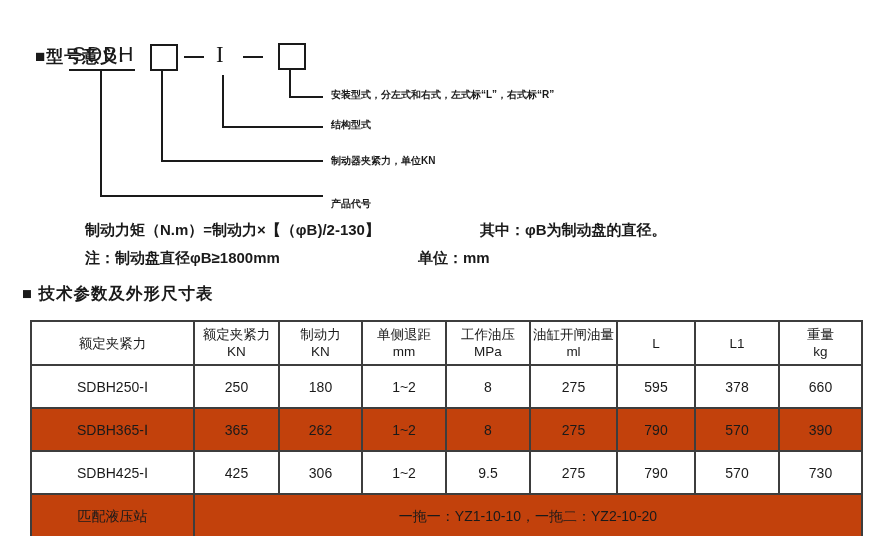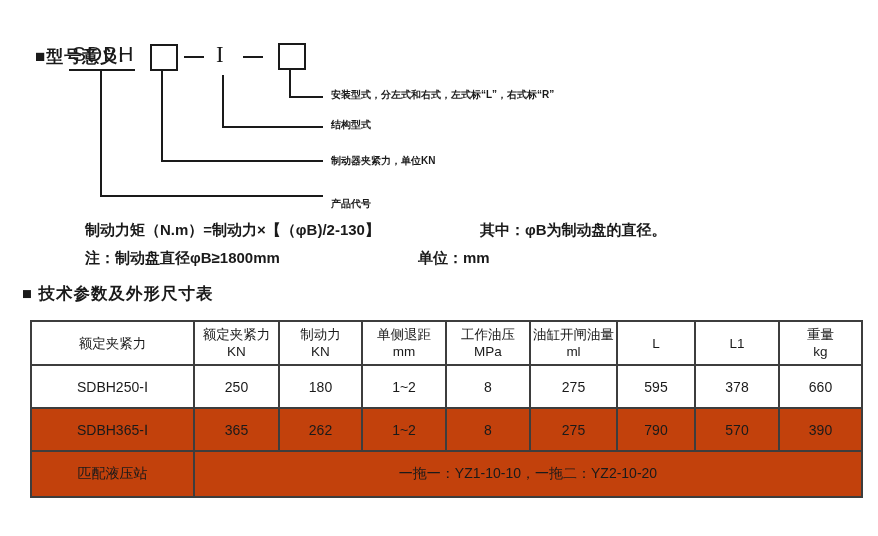--- a/index.html
+++ b/index.html
@@ -138,20 +138,31 @@
       <td class="shade">SDBH365-Ⅰ</td>
       <td class="shade">365</td>
       <td class="shade">262</td>
       <td class="shade">1~2</td>
       <td class="shade">8</td>
       <td class="shade">275</td>
       <td class="shade">790</td>
       <td class="shade">570</td>
       <td class="shade">390</td>
     </tr>
+    <tr>
+      <td>SDBH425-Ⅰ</td>
+      <td>425</td>
+      <td>306</td>
+      <td>1~2</td>
+      <td>9.5</td>
+      <td>275</td>
+      <td>790</td>
+      <td>570</td>
+      <td>730</td>
+    </tr>
     <tr class="footer-row">
       <td class="shade">匹配液压站</td>
       <td class="shade" colspan="8">一拖一：YZ1-10-10，一拖二：YZ2-10-20</td>
     </tr>
   </tbody>
     </table>
 
 </div>
 
 </body></html>

